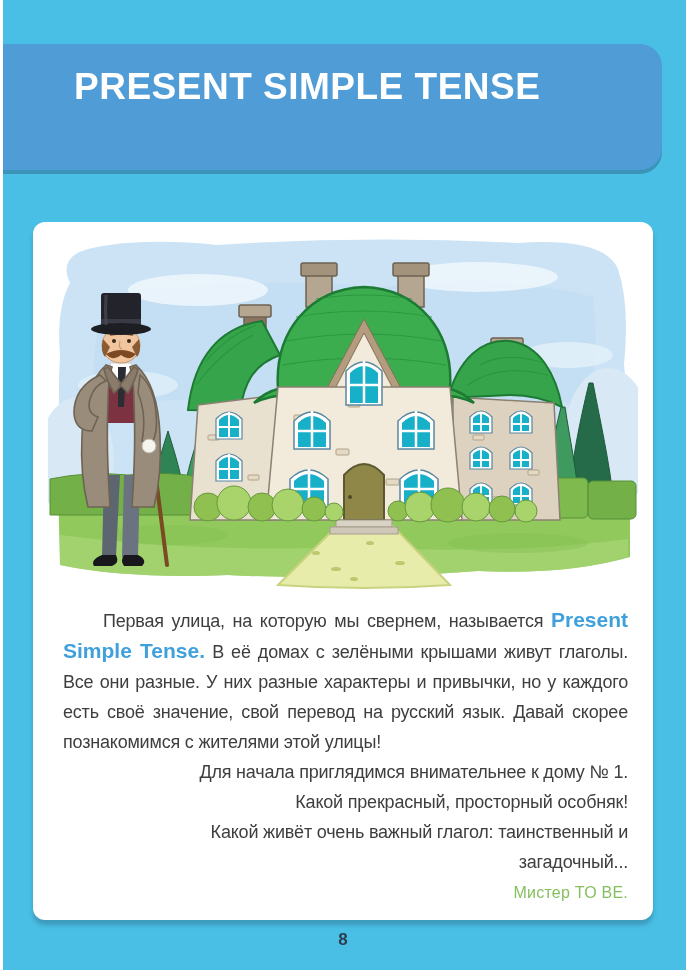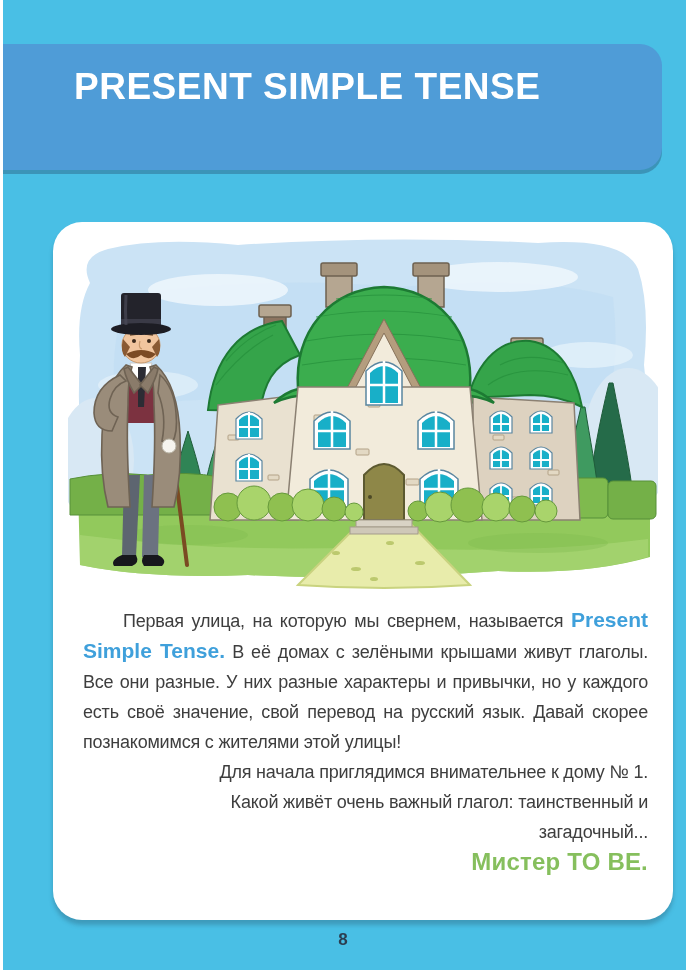--- a/index.html
+++ b/index.html
@@ -37,41 +37,40 @@
     letter-spacing:.5px;white-space:nowrap;
   }
   .header-subtitle{
     position:absolute;left:74px;top:66px;
     color:#ffffff;font-size:29px;font-weight:bold;
     letter-spacing:.2px;white-space:nowrap;
   }
   
   .card{
     position:absolute;left:33px;top:222px;width:620px;height:698px;
-    background:#ffffff;border-radius:29px;
+    background:#ffffff;border-radius:12px;
     box-shadow:0 5px 4px rgba(40,85,110,.35);
     z-index:4;
-    margin-left:20px;
   }
   .illustration{
     position:absolute;left:15px;top:13px;width:590px;height:365px;
   }
   .text-block{
     position:absolute;left:30px;right:25px;top:383px;
     color:var(--body-text);
     font-size:18px;line-height:30px;letter-spacing:-.2px;
   }
   .text-block p{margin:0;text-align:justify;text-indent:40px;}
   .text-block p.no-justify{text-align:right;}
   .accent-blue{
     color:var(--accent-blue);font-weight:bold;font-size:21px;
     letter-spacing:0;
   }
   .accent-green{
-    color:var(--accent-green);font-weight:bold;font-size:24px;
+    color:var(--accent-green);font-weight:normal;font-size:16px;
     letter-spacing:.2px;
   }
   
   .page-number{
     position:absolute;left:0;width:686px;top:930px;
     text-align:center;color:var(--footer-text);
     font-size:17px;font-weight:bold;z-index:6;
   }
 </style>
 </head>
@@ -307,18 +306,19 @@
         <rect x="53" y="84" width="40" height="6" fill="#3a3a46"></rect>
         <ellipse cx="73" cy="94" rx="30" ry="6" fill="#1d1d24"></ellipse>
         <path d="M58,60 Q57,76 58,90" stroke="#4a4a58" stroke-width="3" fill="none" opacity=".7"></path>
       </g>
     </g>
   </svg>
 
   <div class="text-block">
     <p><span>Первая улица, на которую мы свернем, называется </span><span class="accent-blue">Present Simple Tense.</span><span> В её домах с зелёными крышами живут глаголы. Все они разные. У них разные характеры и привычки, но у каждого есть своё значение, свой перевод на русский язык. Давай скорее познакомимся с жителями этой улицы!</span></p>
     <p class="no-justify">Для начала приглядимся внимательнее к дому № 1.</p>
+    <p class="no-justify">Какой прекрасный, просторный особняк!</p>
     <p class="no-justify">Какой живёт очень важный глагол: таинственный и загадочный...</p>
     <p class="no-justify"><span class="accent-green">Мистер TO BE.</span></p>
   </div>
 </section>
 
 <footer class="page-number">8</footer>
 
 </body></html>

